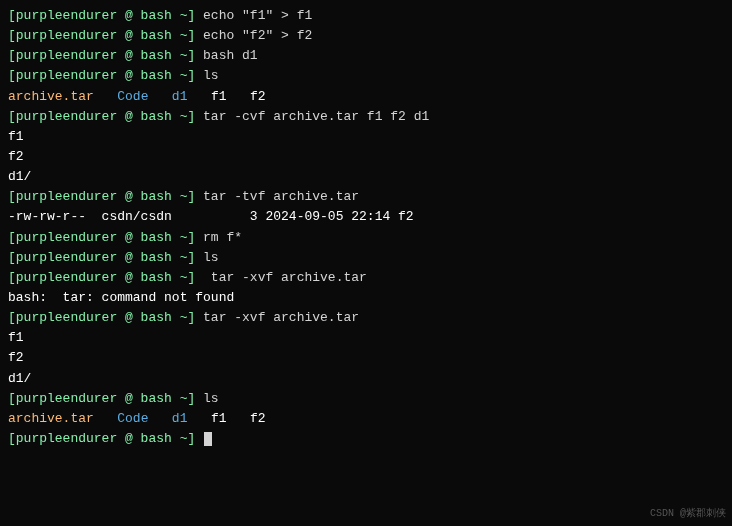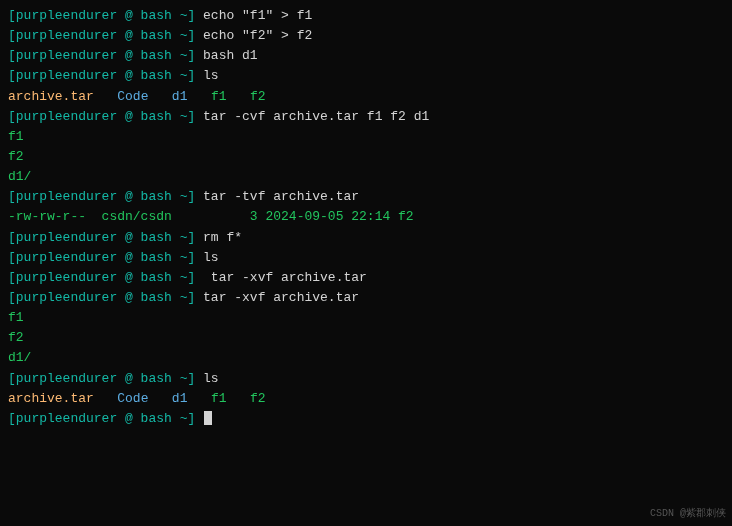--- a/index.html
+++ b/index.html
@@ -15,25 +15,25 @@
     .terminal {
       background-color: #0a0a0a;
       padding: 6px 8px;
       min-height: 526px;
       position: relative;
     }
     .line {
       line-height: 1.55;
       white-space: pre;
     }
-    .prompt { color: #14b8a6; }
+    .prompt { color: #86efac; }
     .command { color: #d4d4d4; }
     .red { color: #fdba74; }
     .blue { color: #5dade2; text-align: center; }
-    .white { color: #22c55e; }
+    .white { color: #ffffff; }
     .cursor {
       display: inline-block;
       width: 8px;
       height: 14px;
       background-color: #d4d4d4;
       vertical-align: middle;
       margin-left: 1px;
     }
     .watermark {
       position: absolute;
@@ -69,20 +69,21 @@
   <div class="line"><span class="white">-rw-rw-r--  csdn/csdn          3 2024-09-05 22:14 f2</span></div>
 
   <div class="line"><span class="prompt">[purpleendurer @ bash ~]</span><span class="command"> rm f*</span></div>
 
 
   <div class="line"><span class="prompt">[purpleendurer @ bash ~]</span><span class="command"> ls</span></div>
 
 
   <div class="line"><span class="prompt">[purpleendurer @ bash ~]</span><span class="command">  tar -xvf archive.tar</span></div>
 
+  <div class="line"><span class="white">bash:  tar: command not found</span></div>
 
   <div class="line"><span class="prompt">[purpleendurer @ bash ~]</span><span class="command"> tar -xvf archive.tar</span></div>
 
   <div class="line"><span class="white">f1</span></div>
   <div class="line"><span class="white">f2</span></div>
   <div class="line"><span class="white">d1/</span></div>
 
   <div class="line"><span class="prompt">[purpleendurer @ bash ~]</span><span class="command"> ls</span></div>
 
   <div class="line"><span class="red">archive.tar</span><span class="white">   </span><span class="blue">Code</span><span class="white">   </span><span class="blue">d1</span><span class="white">   </span><span class="white">f1</span><span class="white">   </span><span class="white">f2</span></div>

